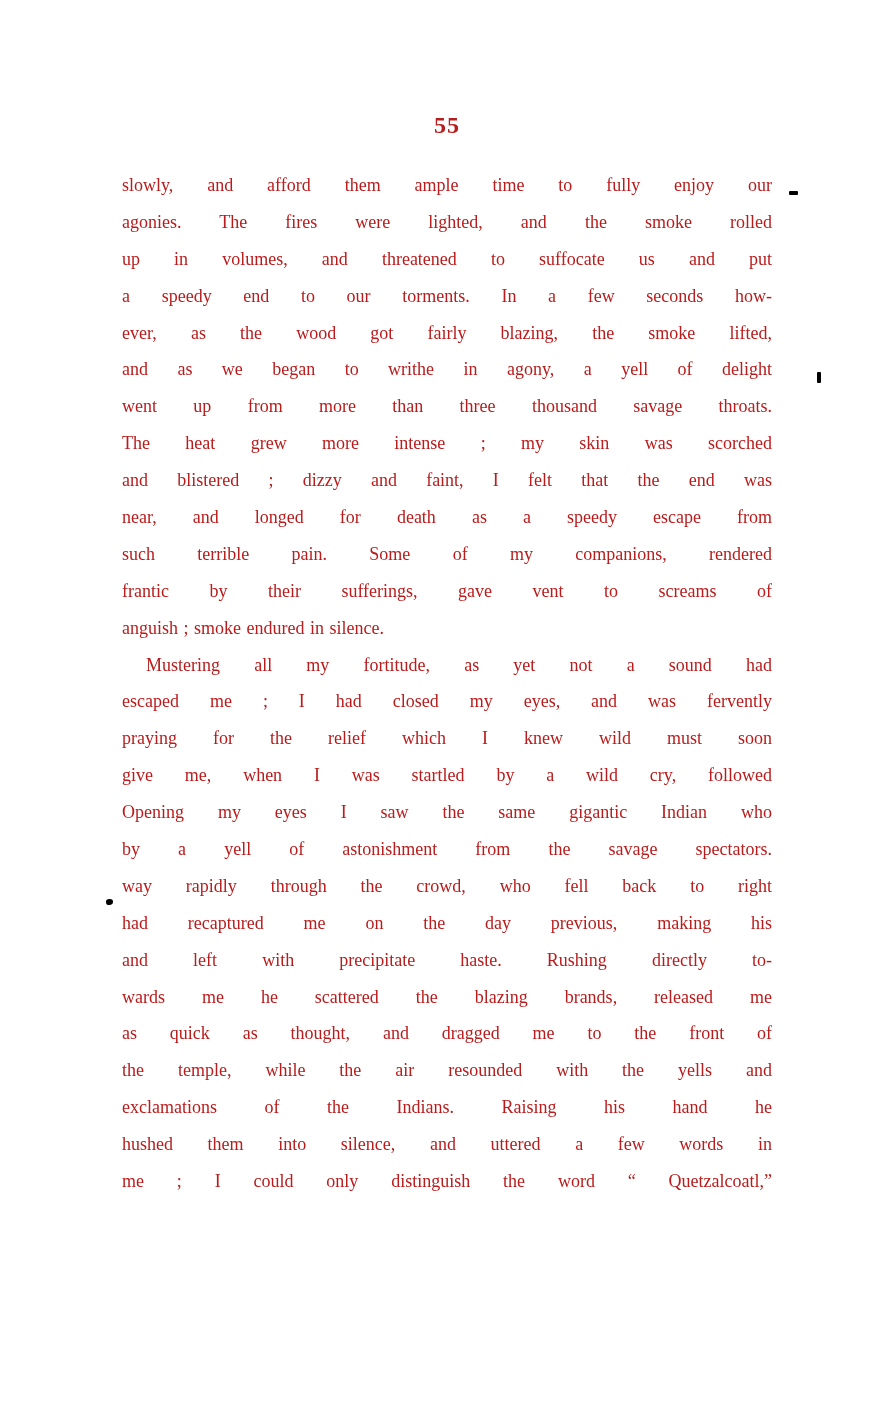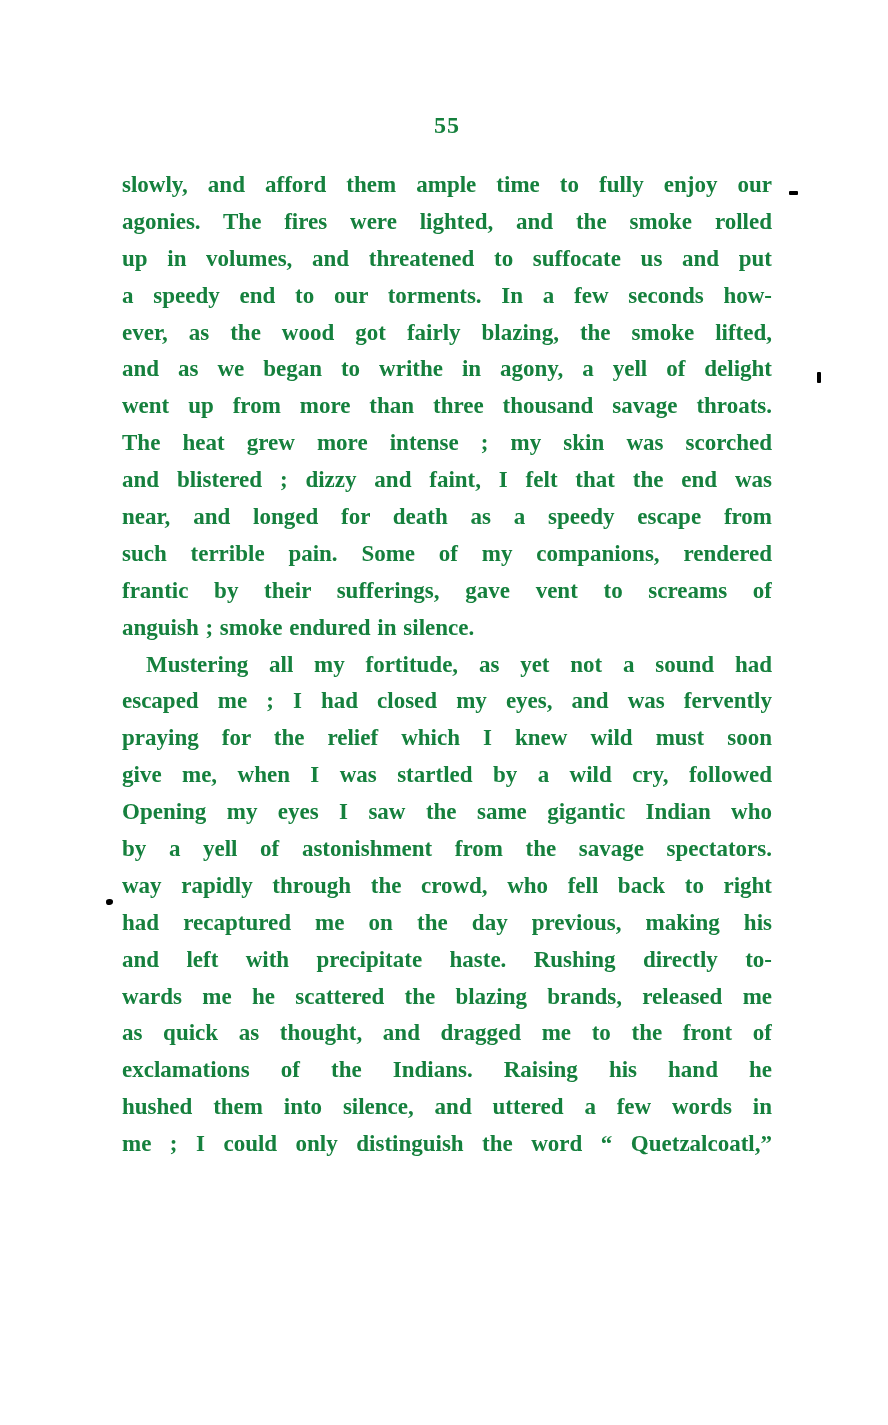--- a/index.html
+++ b/index.html
@@ -7,39 +7,39 @@
     padding: 0;
     background: #ffffff;
   }
   .page {
     position: relative;
     width: 888px;
     height: 1285px;
     background: #ffffff;
     overflow: hidden;
     font-family: "Liberation Serif", serif;
-    color: #15803d;
+    color: #b91c1c;
   }
   .page-number {
     position: absolute;
     top: 112px;
     left: 0;
     width: 894px;
     text-align: center;
     font-size: 24px;
     font-weight: bold;
     letter-spacing: 1px;
   }
   .text-block {
     position: absolute;
     left: 122px;
     top: 167px;
     width: 650px;
-    font-size: 23px;
-    font-weight: bold;
+    font-size: 18px;
+    font-weight: normal;
     line-height: 36.9px;
   }
   .line {
     height: 36.9px;
     overflow: hidden;
     white-space: normal;
     word-spacing: 1px;
   }
   .line.justify {
     text-align: justify;
@@ -92,20 +92,21 @@
       <div class="line justify">escaped me ; I had closed my eyes, and was fervently</div>
       <div class="line justify">praying for the relief which I knew wild must soon</div>
       <div class="line justify">give me, when I was startled by a wild cry, followed</div>
       <div class="line justify">Opening my eyes I saw the same gigantic Indian who</div>
       <div class="line justify">by a yell of astonishment from the savage spectators.</div>
       <div class="line justify">way rapidly through the crowd, who fell back to right</div>
       <div class="line justify">had recaptured me on the day previous, making his</div>
       <div class="line justify">and left with precipitate haste.  Rushing directly to-</div>
       <div class="line justify">wards me he scattered the blazing brands, released me</div>
       <div class="line justify">as quick as thought, and dragged me to the front of</div>
+      <div class="line justify">the temple, while the air resounded with the yells and</div>
       <div class="line justify">exclamations of the Indians.  Raising his hand he</div>
       <div class="line justify">hushed them into silence, and uttered a few words in</div>
       <div class="line justify">me ; I could only distinguish the word “ Quetzalcoatl,”</div>
     </div>
 
   <div id="ink-marks">
       <div class="mark dash" style="left: 789px; top: 191px; width: 9px; height: 4px;"></div>
       <div class="mark dash" style="left: 817px; top: 372px; width: 4px; height: 11px;"></div>
       <div class="mark dot" style="left: 106px; top: 899px; width: 7px; height: 6px;"></div>
       <div class="mark blob" style="left: 428px; top: 1296px; width: 21px; height: 17px;"></div>

